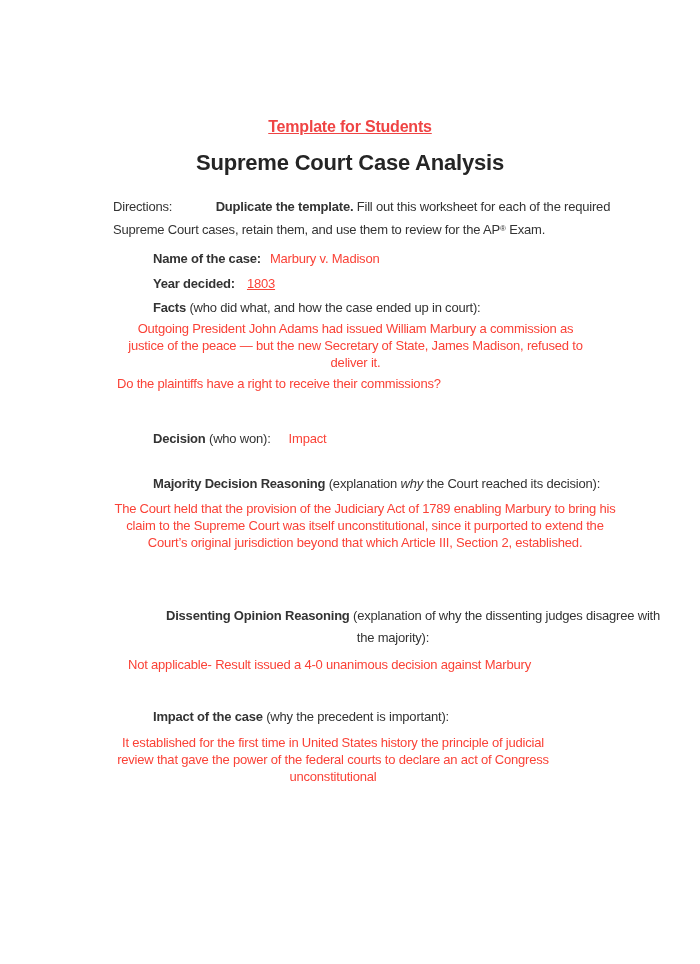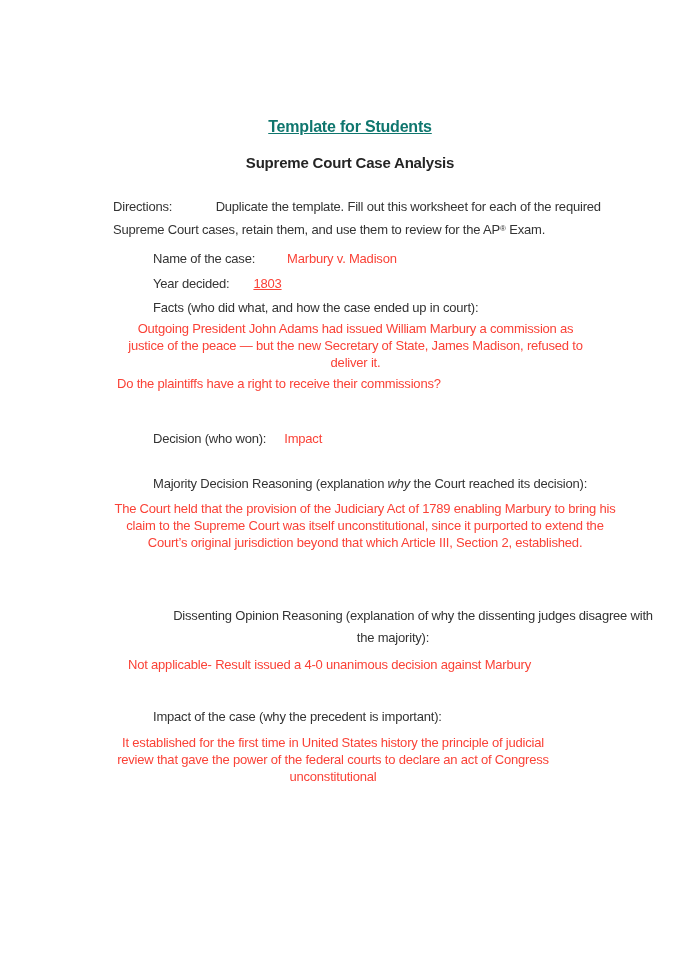--- a/index.html
+++ b/index.html
@@ -10,36 +10,36 @@
     overflow:hidden;
     font-family:"Liberation Sans","DejaVu Sans",sans-serif;
     color:#333333;
     font-size:13px;
     letter-spacing:-0.2px;
   }
   .doc { padding-top:118px; }
 
   .subtitle {
     text-align:center; font-size:16px; font-weight:700;
-    text-decoration:underline; line-height:18px; color:#0f766e;
+    text-decoration:underline; line-height:18px; color:#ef4444;
   }
   .title {
-    text-align:center; font-size:15px; font-weight:700;
+    text-align:center; font-size:22px; font-weight:700;
     line-height:26px; margin-top:14px; color:#252525;
   }
 
   .directions {
     margin:20px 0 0 113px; width:500px;
     line-height:22px; white-space:pre-line;
   }
 
   .field-row { margin:10px 0 0 113px; line-height:15px; }
   .facts-label { margin:9px 0 0 113px; line-height:15px; }
 
-  .b { font-weight:400;padding-left:40px; }
+  .b { font-weight:700;padding-left:40px; }
   .i { font-style:italic; }
   .reg { font-size:0.62em; vertical-align:0.38em; letter-spacing:0; }
 
   .answer {
     color:#fa4237;
     white-space:pre-line;
     line-height:17px;
   }
   .inline-answer { color:#fa4237; }
 
@@ -47,22 +47,22 @@
   .issue-label    { margin:38px 0 0 113px; width:492px; line-height:22px; white-space:pre-line; }
   .issue-answer   { margin:4px 0 13px 117px;  width:540px; }
   .decision-row   { margin:39px 0 0 113px; line-height:15px; }
   .majority-label { margin:30px 0 0 113px; width:580px; line-height:15px; white-space:pre-line; }
   .majority-answer{ margin:9px 0 0 85px;   width:560px; text-align:center; }
   .dissent-label  { margin:54px 0 0 113px; width:560px; line-height:22px; white-space:pre-line;text-align:center; }
   .dissent-answer { margin:7px 0 0 128px;  width:540px; }
   .impact-label   { margin:36px 0 0 113px; width:560px; line-height:15px; white-space:pre-line; }
   .impact-answer  { margin:10px 0 0 98px;  width:470px; text-align:center; }
 
-  .val-name     { margin-left:32px; }
-  .val-year     { margin-left:24px;text-decoration:underline; }
+  .val-name     { margin-left:9px; }
+  .val-year     { margin-left:12px;text-decoration:underline; }
   .val-decision { margin-left:18px; }
 </style>
 </head>
 <body>
 
 <div class="page">
   <div class="doc">
 
     <div class="subtitle">Template for Students</div>
 

